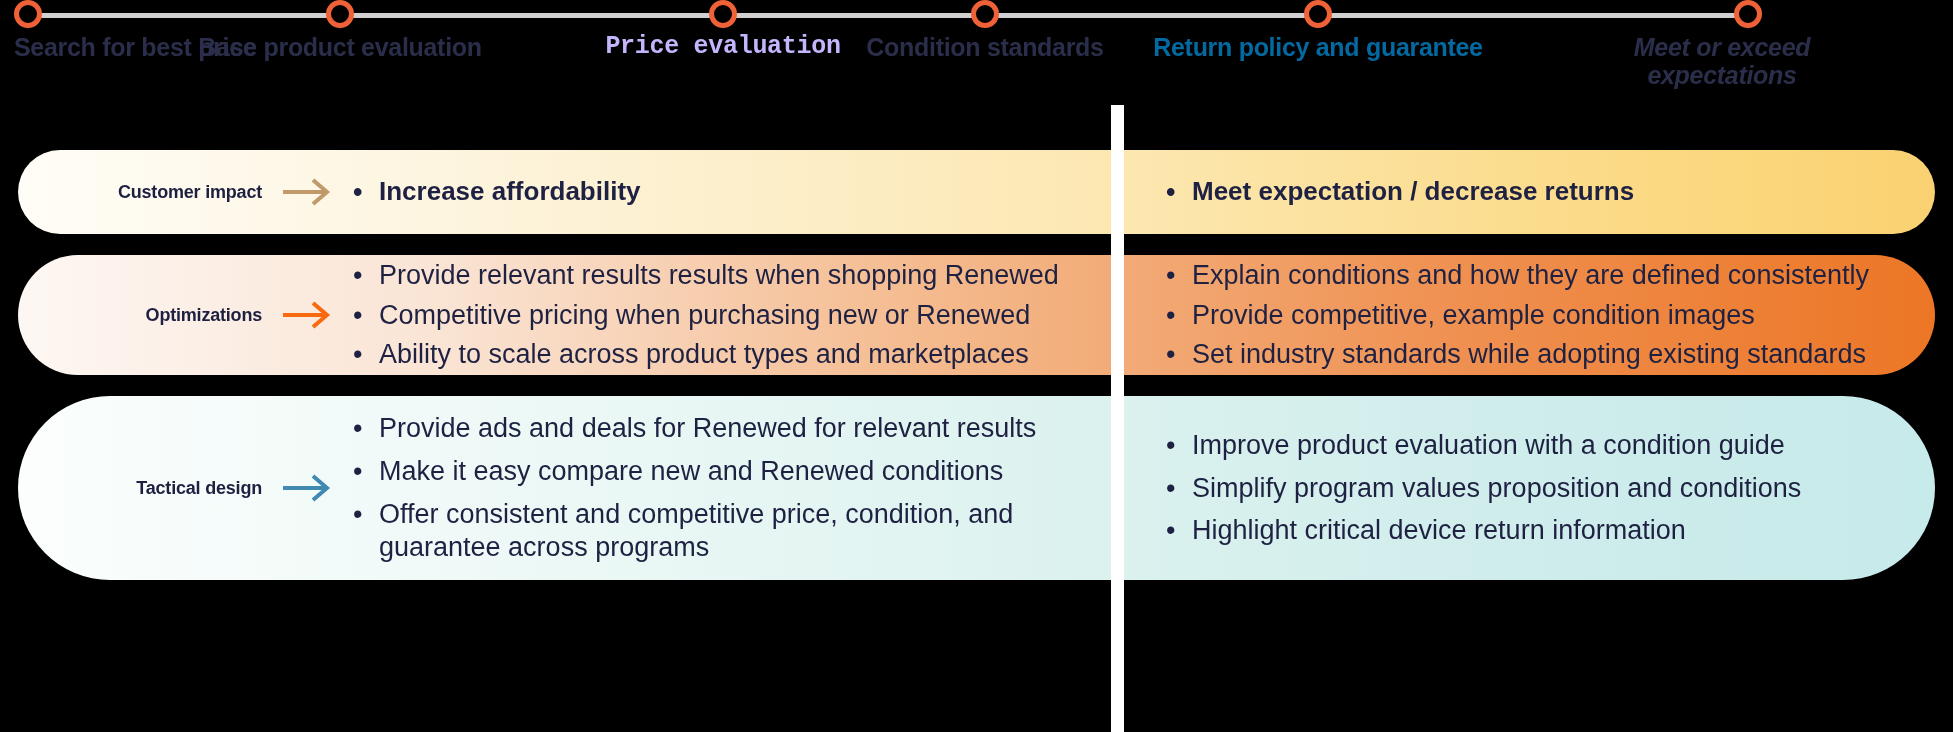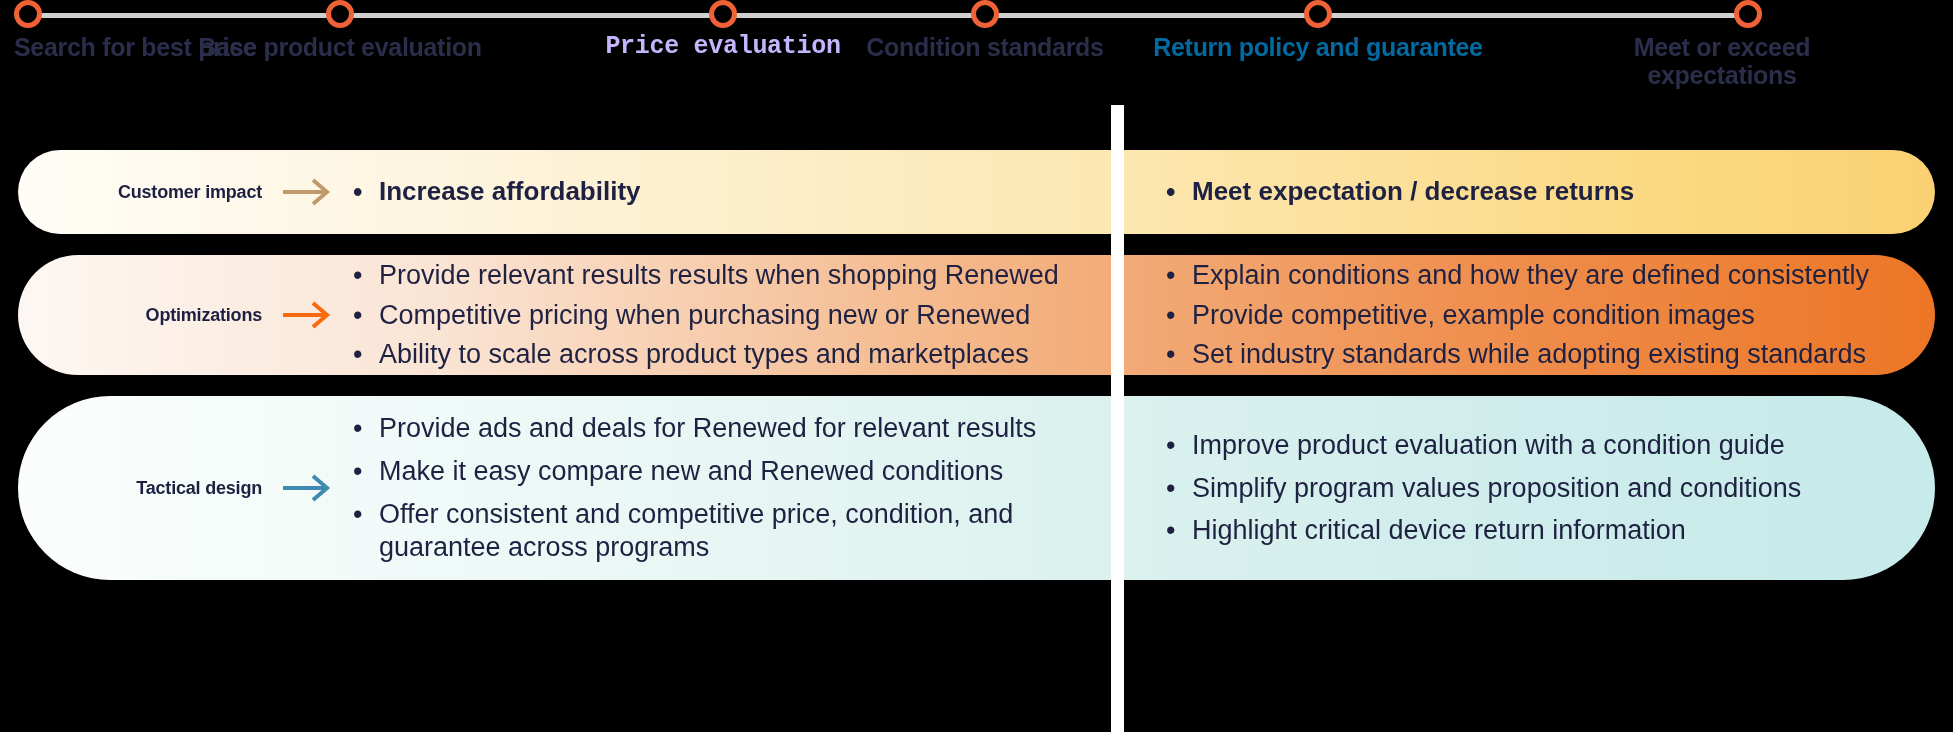--- a/index.html
+++ b/index.html
@@ -22,21 +22,21 @@
     width:28px; height:28px; border-radius:50%;
     border:5px solid #ef6136; background:#000;
     margin:0 auto;
   }
   .tl-label {
     position:absolute; top:33px; left:50%; transform:translateX(-50%);
     color:#2b2e4a; font-size:25px; font-weight:700;
     white-space:nowrap; letter-spacing:-0.3px; line-height:1.12;
     text-align:center;
   }
-  .tl-label.wrap { white-space:normal; width:300px; }
+  .tl-label.wrap { white-space:normal; width:300px;font-style:italic; }
 
   
   .divider {
     position:absolute; left:1111px; top:105px;
     width:13px; height:627px; background:#ffffff; z-index:40;
   }
 
   
   .row { position:absolute; left:18px; width:1917px; display:flex; align-items:center; }
   .row-bg { position:absolute; inset:0; border-radius:999px; }

